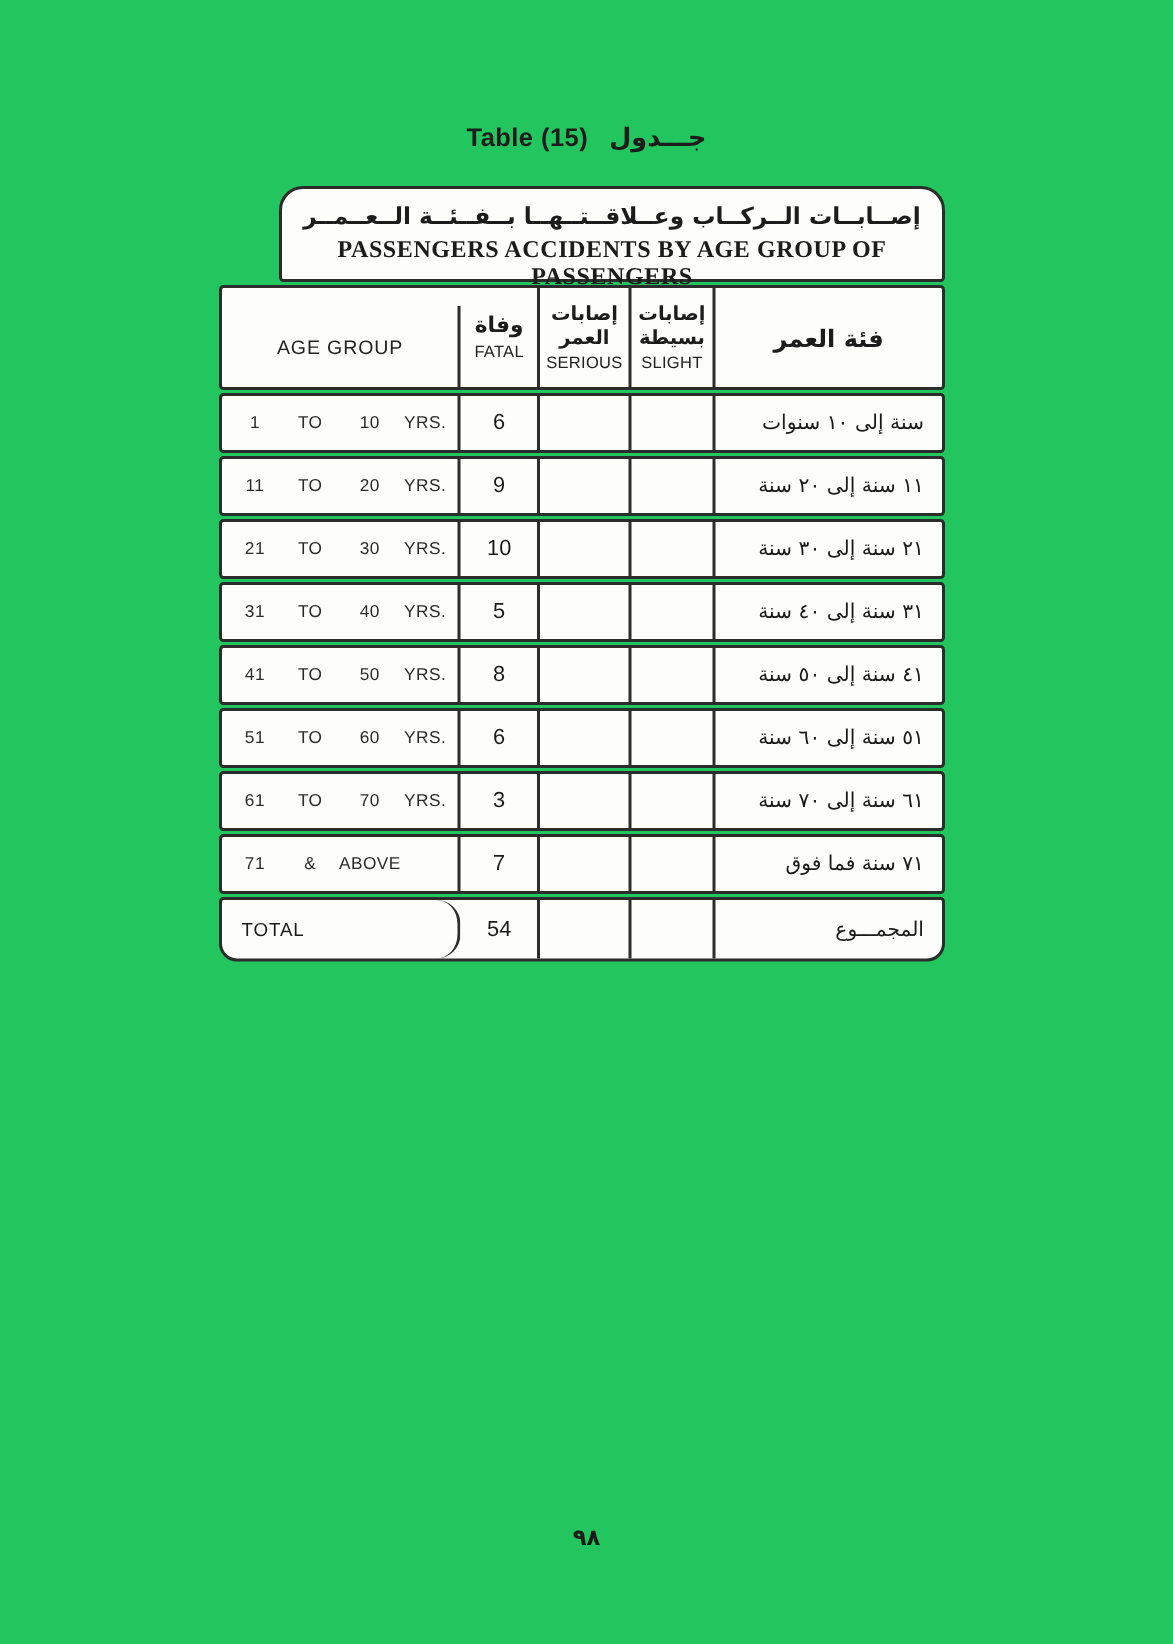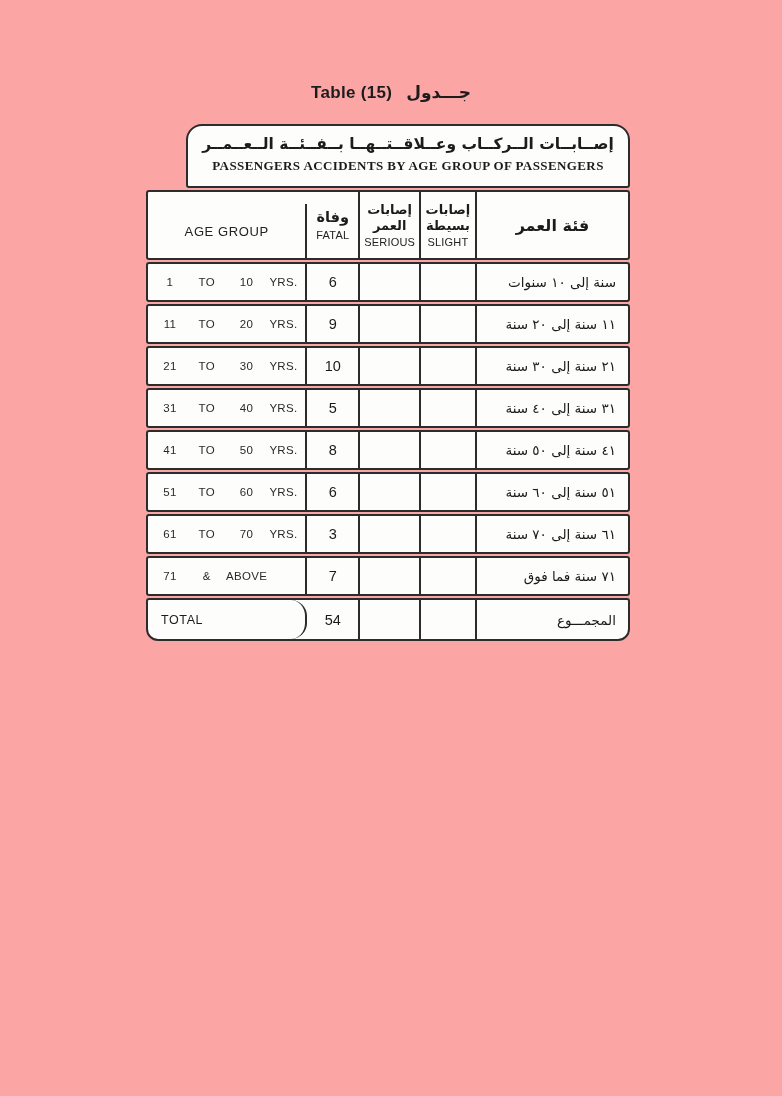--- a/index.html
+++ b/index.html
@@ -2,21 +2,21 @@
 <html><head>
 <meta charset="utf-8">
 <style>
   * { margin: 0; padding: 0; }
   html, body { background: #ffffff; }
 
   .page {
     position: relative;
     width: 782px;
     height: 1096px;
-    background: #fca5a5;
+    background: #22c55e;
     font-family: "Liberation Sans", sans-serif;
     color: #1c1c1c;
     overflow: hidden;
   }
 
   
   .doc-title {
     position: absolute;
     top: 82px;
     left: 0;
@@ -64,21 +64,21 @@
     text-align: center;
     direction: rtl;
     font-family: "DejaVu Sans", sans-serif;
     font-size: 15.5px;
     font-weight: bold;
   }
   .cap-en {
     text-align: center;
     font-family: "Liberation Serif", serif;
     font-weight: bold;
-    font-size: 13px;
+    font-size: 16px;
     letter-spacing: 0.4px;
     margin-top: 5px;
   }
 
   .strip-head { height: 70px; }
   .strip-row  { height: 40px; }
   .strip-total { height: 43px; border-radius: 3px 3px 12px 12px; }
 
   .cell {
     box-sizing: border-box;
@@ -300,14 +300,15 @@
     <div class="strip strip-row strip-total">
       <div class="cell col-age total-label">TOTAL</div>
       <div class="cell col-fatal num">54</div>
       <div class="cell col-serious num"></div>
       <div class="cell col-slight num"></div>
       <div class="cell col-ar arx">المجمـــوع</div>
     </div>
 
   </div>
 
+  <div class="page-number">٩٨</div>
 
 </div>
 
 </body></html>

